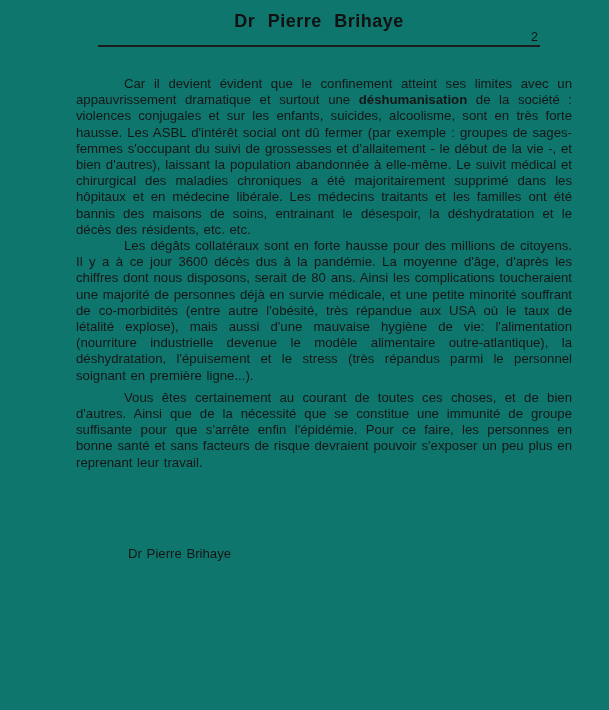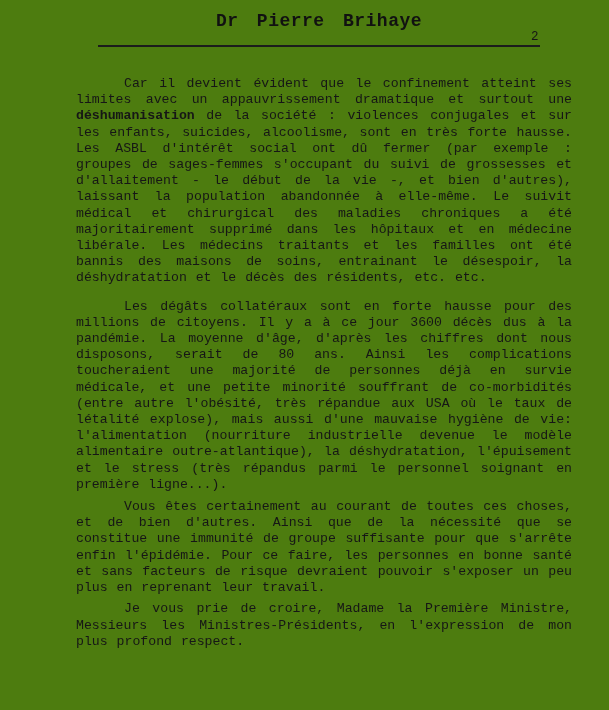--- a/index.html
+++ b/index.html
@@ -4,22 +4,22 @@
 <style>
   html, body {
     margin: 0;
     padding: 0;
     background: #ffffff;
   }
   .page {
     position: relative;
     width: 609px;
     height: 710px;
-    background: #4d7c0f;
-    font-family: Liberation Mono, monospace;
+    background: #0f766e;
+    font-family: Liberation Sans, sans-serif;
     color: #161616;
     overflow: hidden;
   }
   .title {
     position: absolute;
     top: 11px;
     left: 98px;
     width: 442px;
     text-align: center;
     font-weight: bold;
@@ -51,21 +51,21 @@
     font-size: 13.2px;
     line-height: 16.2px;
     text-align: justify;
     word-spacing: 1px;
   }
   .para {
     margin: 0;
     text-indent: 48px;
   }
   .para b { font-weight: bold; }
-  .para.p1 { margin-bottom: 12px; }
+  .para.p1 { margin-bottom: 0; }
   .para.p2 { margin-bottom: 6px; }
   .para.p3 { margin-bottom: 5px; }
   .para.p4 { margin-bottom: 27px; }
   .para.p5 { margin-bottom: 0; }
   .signature {
     margin: 75px 0 0 0;
     text-indent: 52px;
     text-align: left;
   }
 </style>
@@ -82,19 +82,18 @@
 
   <div class="body-block">
 
     <p class="para p1"><span>Car il devient évident que le confinement atteint ses limites avec un appauvrissement dramatique et surtout une </span><b>déshumanisation</b><span> de la société : violences conjugales et sur les enfants, suicides, alcoolisme, sont en très forte hausse. Les ASBL d'intérêt social ont dû fermer (par exemple : groupes de sages-femmes s'occupant du suivi de grossesses et d'allaitement - le début de la vie -, et bien d'autres), laissant la population abandonnée à elle-même. Le suivit médical et chirurgical des maladies chroniques a été majoritairement supprimé dans les hôpitaux et en médecine libérale. Les médecins traitants et les familles ont été bannis des maisons de soins, entrainant le désespoir, la déshydratation et le décès des résidents, etc. etc.</span></p>
 
     <p class="para p2">Les dégâts collatéraux sont en forte hausse pour des millions de citoyens. Il y a à ce jour 3600 décès dus à la pandémie. La moyenne d'âge, d'après les chiffres dont nous disposons, serait de 80 ans. Ainsi les complications toucheraient une majorité de personnes déjà en survie médicale, et une petite minorité souffrant de co-morbidités (entre autre l'obésité, très répandue aux USA où le taux de létalité explose), mais aussi d'une mauvaise hygiène de vie: l'alimentation (nourriture industrielle devenue le modèle alimentaire outre-atlantique), la déshydratation, l'épuisement et le stress (très répandus parmi le personnel soignant en première ligne...).</p>
 
     <p class="para p3">Vous êtes certainement au courant de toutes ces choses, et de bien d'autres. Ainsi que de la nécessité que se constitue une immunité de groupe suffisante pour que s'arrête enfin l'épidémie. Pour ce faire, les personnes en bonne santé et sans facteurs de risque devraient pouvoir s'exposer un peu plus en reprenant leur travail.</p>
 
 
-    <p class="para p5">Je vous prie de croire, Madame la Première Ministre, Messieurs les Ministres-Présidents, en l'expression de mon plus profond respect.</p>
 
     <p class="signature">Dr Pierre Brihaye</p>
 
   </div>
 
 </div>
 
 </body></html>

